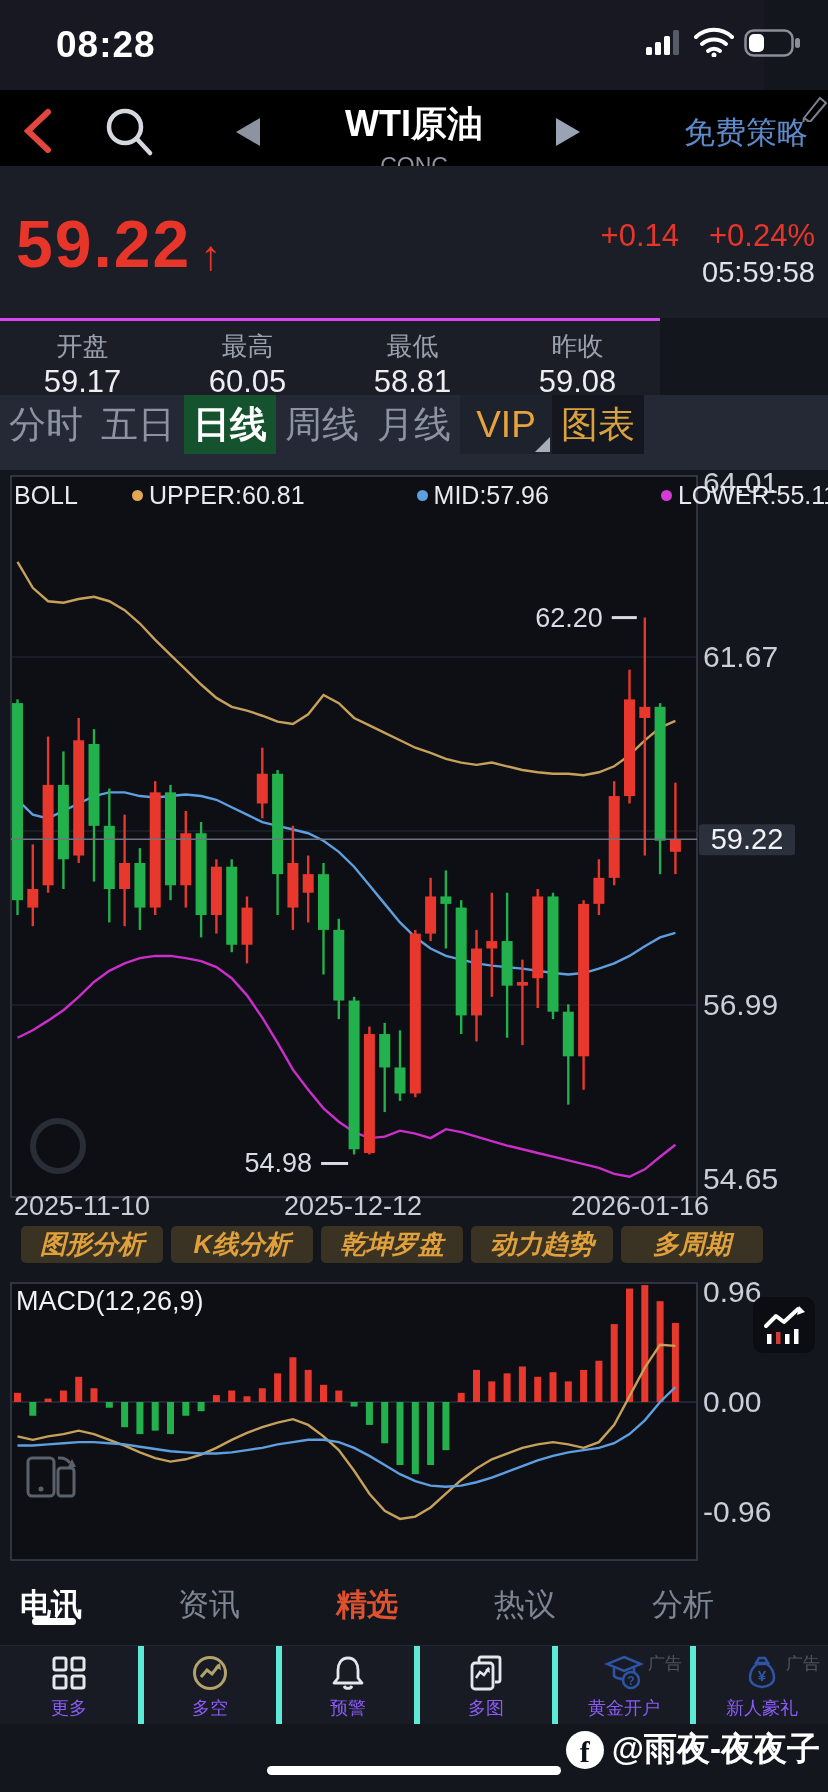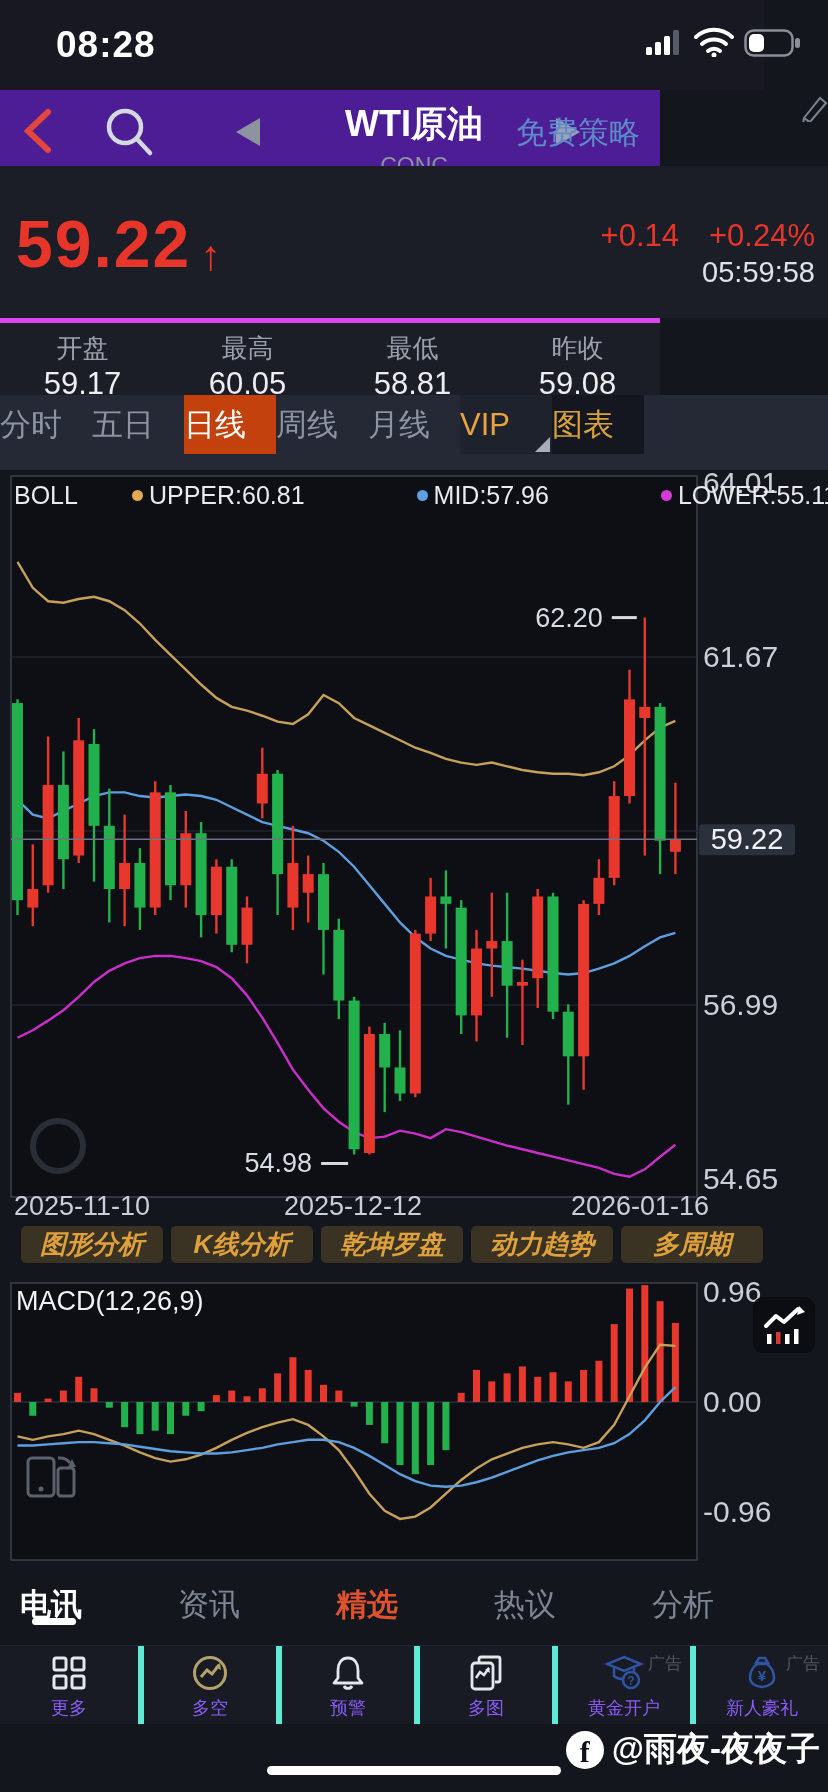--- a/index.html
+++ b/index.html
@@ -2,43 +2,43 @@
 <html><head>
 <meta charset="utf-8">
 <style>
   html,body{margin:0;padding:0}
   body{width:828px;height:1792px;background:#14161e;font-family:"Liberation Sans",sans-serif;
        color:#e9ebef;overflow:hidden;position:relative}
   .abs{position:absolute}
   
   .statusbar{position:absolute;top:0;left:0;width:764px;height:90px;background:#171821}
   .time{position:absolute;left:56px;top:24px;font-size:37px;font-weight:bold;letter-spacing:1px;color:#fff}
-  .header{position:absolute;top:90px;left:0;width:660px;height:76px;background:#4c1d95}
+  .header{position:absolute;top:90px;left:0;width:828px;height:76px;background:#000000}
   .title-wrap{position:absolute;left:0;top:0;width:828px;text-align:center}
   .title{font-size:36px;font-weight:bold;color:#fff;margin-top:10px}
   .subtitle{font-size:23px;color:#8d93a1;margin-top:4px}
   .strategy{position:absolute;right:20px;top:22px;font-size:31px;color:#5d8ac8}
   
   .pricepanel{position:absolute;top:166px;left:0;width:828px;height:152px;background:#1b1d27}
   .bigprice{position:absolute;left:16px;top:206px;font-size:66px;font-weight:bold;color:#e8352a;letter-spacing:2px}
   .price-arrow{position:absolute;left:200px;top:232px;font-size:42px;font-weight:bold;color:#e8352a}
   .chgrow{position:absolute;right:13px;top:218px;font-size:31px;color:#e8352a}
   .chgrow span{margin-left:30px}
   .quote-time{position:absolute;right:13px;top:256px;font-size:29px;color:#dfe2e8}
   
   .stats{position:absolute;top:318px;left:0;width:660px;height:77px;background:#1b1d27;
-         border-top:5px solid #d946ef;display:grid;grid-template-columns:repeat(4,1fr)}
+         border-top:3px solid #d946ef;display:grid;grid-template-columns:repeat(4,1fr)}
   .stat{text-align:center;padding-top:8px}
   .stat .lb{font-size:26px;color:#9aa1ad}
   .stat .vl{font-size:31px;color:#eceef2;}
   
   .ptabs{position:absolute;top:395px;left:0;width:828px;height:75px;background:#252935;display:flex}
-  .ptab{width:92px;height:59px;display:flex;align-items:center;justify-content:flex-start;
-        font-size:31px;color:#8d93a1;position:relative}
-  .ptab.sel{background:#c2410c;color:#fff;font-weight:normal}
+  .ptab{width:92px;height:59px;display:flex;align-items:center;justify-content:center;
+        font-size:37px;color:#8d93a1;position:relative}
+  .ptab.sel{background:#14532d;color:#fff;font-weight:bold}
   .ptab.white{color:#eef0f4;background:#1e222d}
   .ptab.gold{color:#e8a33d;background:#1e222d}
   .ptab.last{background:#14171f;color:#d9a23c}
   .fold{position:absolute;right:2px;bottom:2px;width:0;height:0;
         border-left:15px solid transparent;border-bottom:15px solid #a7adb9}
   
   .legend{position:absolute;left:14px;top:481px;display:flex;align-items:center;font-size:25px;color:#e8eaee}
   .legend .dot{width:11px;height:11px;border-radius:50%;display:inline-block;margin:0 6px 0 0}
   .legend .itm{display:flex;align-items:center}
   .lgap1{margin-left:54px}.lgap2{margin-left:112px}.lgap3{margin-left:112px}

